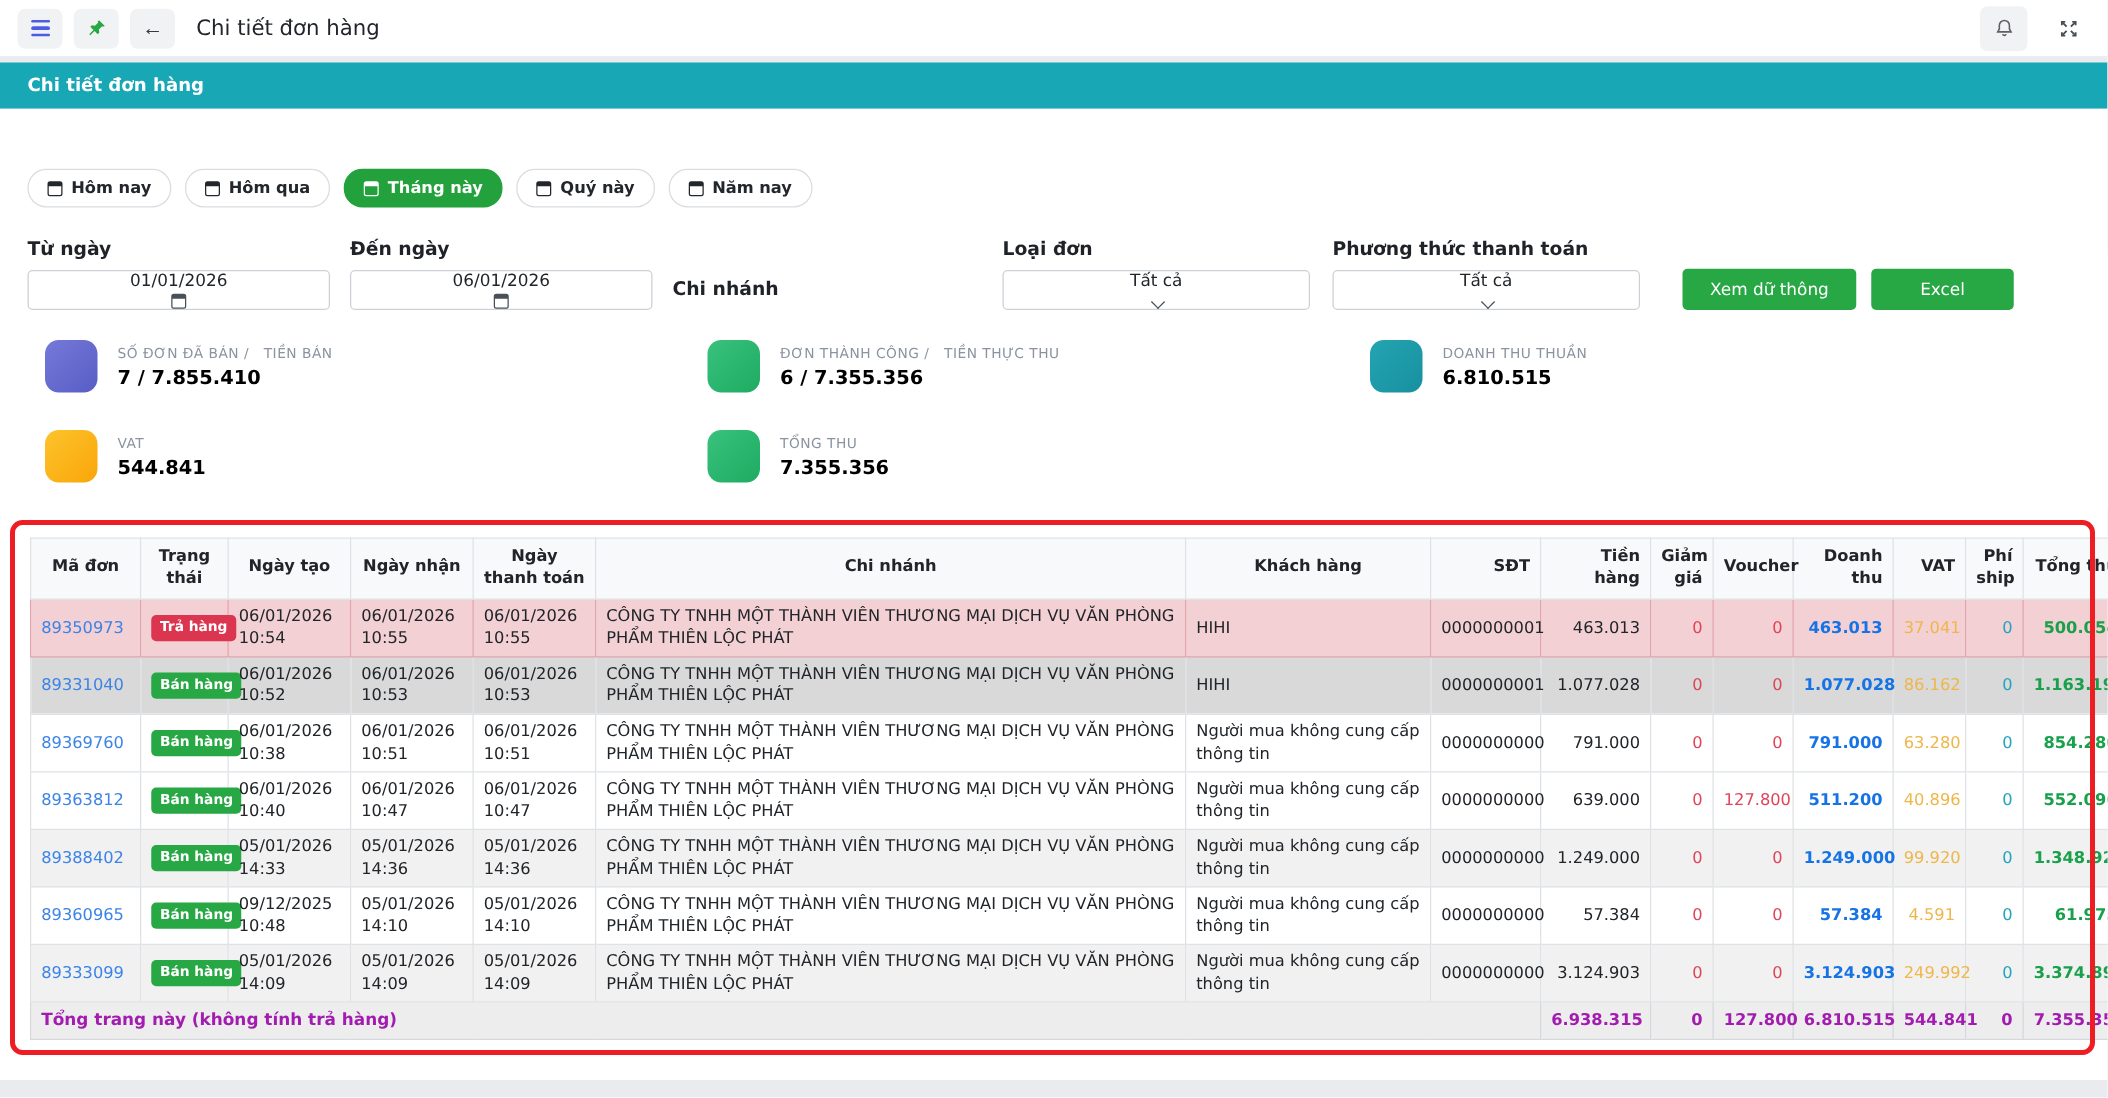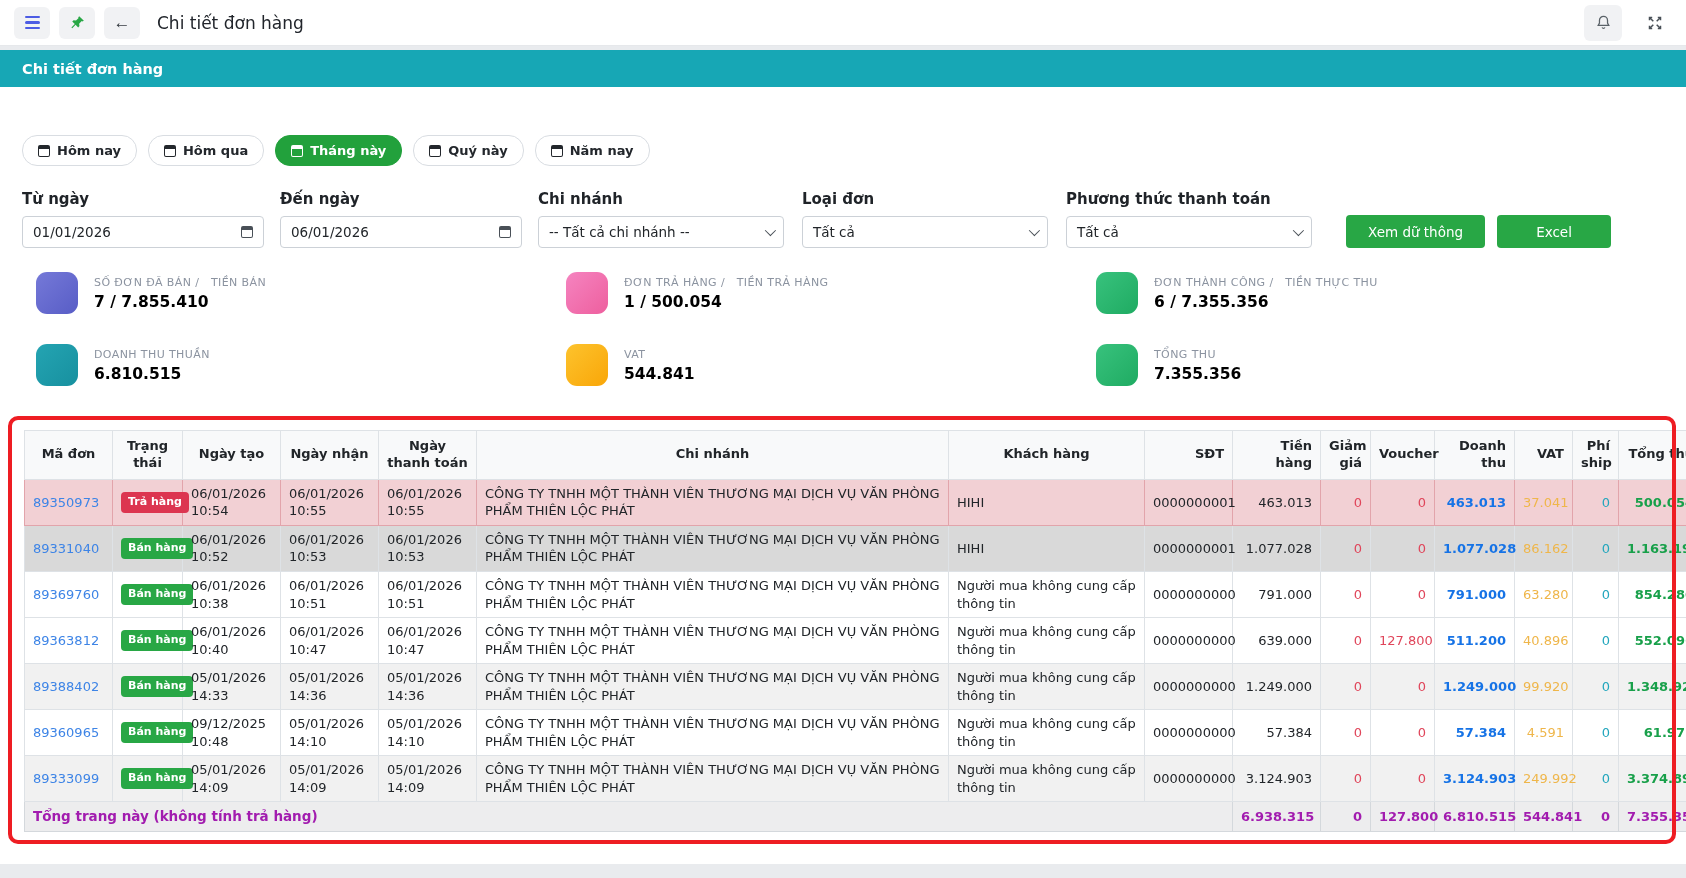--- a/index.html
+++ b/index.html
@@ -46,21 +46,21 @@
     border:1.6px solid currentColor; border-top:4px solid currentColor; border-radius:2px;
   }
   
   .filter-row { display:flex; align-items:flex-end; padding:24px 22px 0 22px; }
   .filter-col { width:242px; margin-right:16px; }
   .filter-col.wide { width:246px; margin-right:18px; }
   .filter-label { font-size:15px; font-weight:700; color:#1f2328; margin-bottom:8px; }
   .field {
     height:32px; border:1px solid #ccd1d7; border-radius:4px; background:#fff;
     display:flex; align-items:center; justify-content:space-between;
-    padding:0 10px; font-size:13.5px; color:#212529; cursor:pointer;
+    padding:0 10px; font-size:13.5px; color:#212529; cursor:pointer;flex-direction:column;
   }
   .chevron {
     width:8px; height:8px; border-right:1.6px solid #495057; border-bottom:1.6px solid #495057;
     transform:rotate(45deg) translateY(-2px);
   }
   .filter-actions { display:flex; gap:12px; margin-left:16px; }
   .btn-green {
     min-width:114px; height:33px; border:none; border-radius:4px; background:#28a745;
     color:#fff; font-family:inherit; font-size:13.5px; font-weight:500; cursor:pointer; padding:0 22px;
   }
@@ -191,24 +191,20 @@
     </div>
     <div class="filter-col">
       <div class="filter-label">Đến ngày</div>
       <div class="field">
         <span>06/01/2026</span>
         <span class="cal-icon" style="color:#495057"></span>
       </div>
     </div>
     <div class="filter-col wide">
       <div class="filter-label">Chi nhánh</div>
-      <div class="field">
-        <span>-- Tất cả chi nhánh --</span>
-        <span class="chevron"></span>
-      </div>
     </div>
     <div class="filter-col wide">
       <div class="filter-label">Loại đơn</div>
       <div class="field">
         <span>Tất cả</span>
         <span class="chevron"></span>
       </div>
     </div>
     <div class="filter-col wide">
       <div class="filter-label">Phương thức thanh toán</div>
@@ -222,27 +218,20 @@
       <button class="btn-green">Excel</button>
     </div>
   </div>
 
   <div class="stats-grid" id="stats-grid">
       <div class="stat">
         <div class="stat-icon" style="background: linear-gradient(135deg, rgb(117, 121, 216), rgb(88, 93, 198));"></div>
         <div class="stat-text">
           <div class="stat-label">SỐ ĐƠN ĐÃ BÁN /   TIỀN BÁN</div>
           <div class="stat-value">7 / 7.855.410</div>
-        </div>
-      </div>
-      <div class="stat">
-        <div class="stat-icon" style="background: linear-gradient(135deg, rgb(245, 132, 192), rgb(238, 95, 158));"></div>
-        <div class="stat-text">
-          <div class="stat-label">ĐƠN TRẢ HÀNG /   TIỀN TRẢ HÀNG</div>
-          <div class="stat-value">1 / 500.054</div>
         </div>
       </div>
       <div class="stat">
         <div class="stat-icon" style="background: linear-gradient(135deg, rgb(56, 194, 125), rgb(31, 171, 98));"></div>
         <div class="stat-text">
           <div class="stat-label">ĐƠN THÀNH CÔNG /   TIỀN THỰC THU</div>
           <div class="stat-value">6 / 7.355.356</div>
         </div>
       </div>
       <div class="stat">

